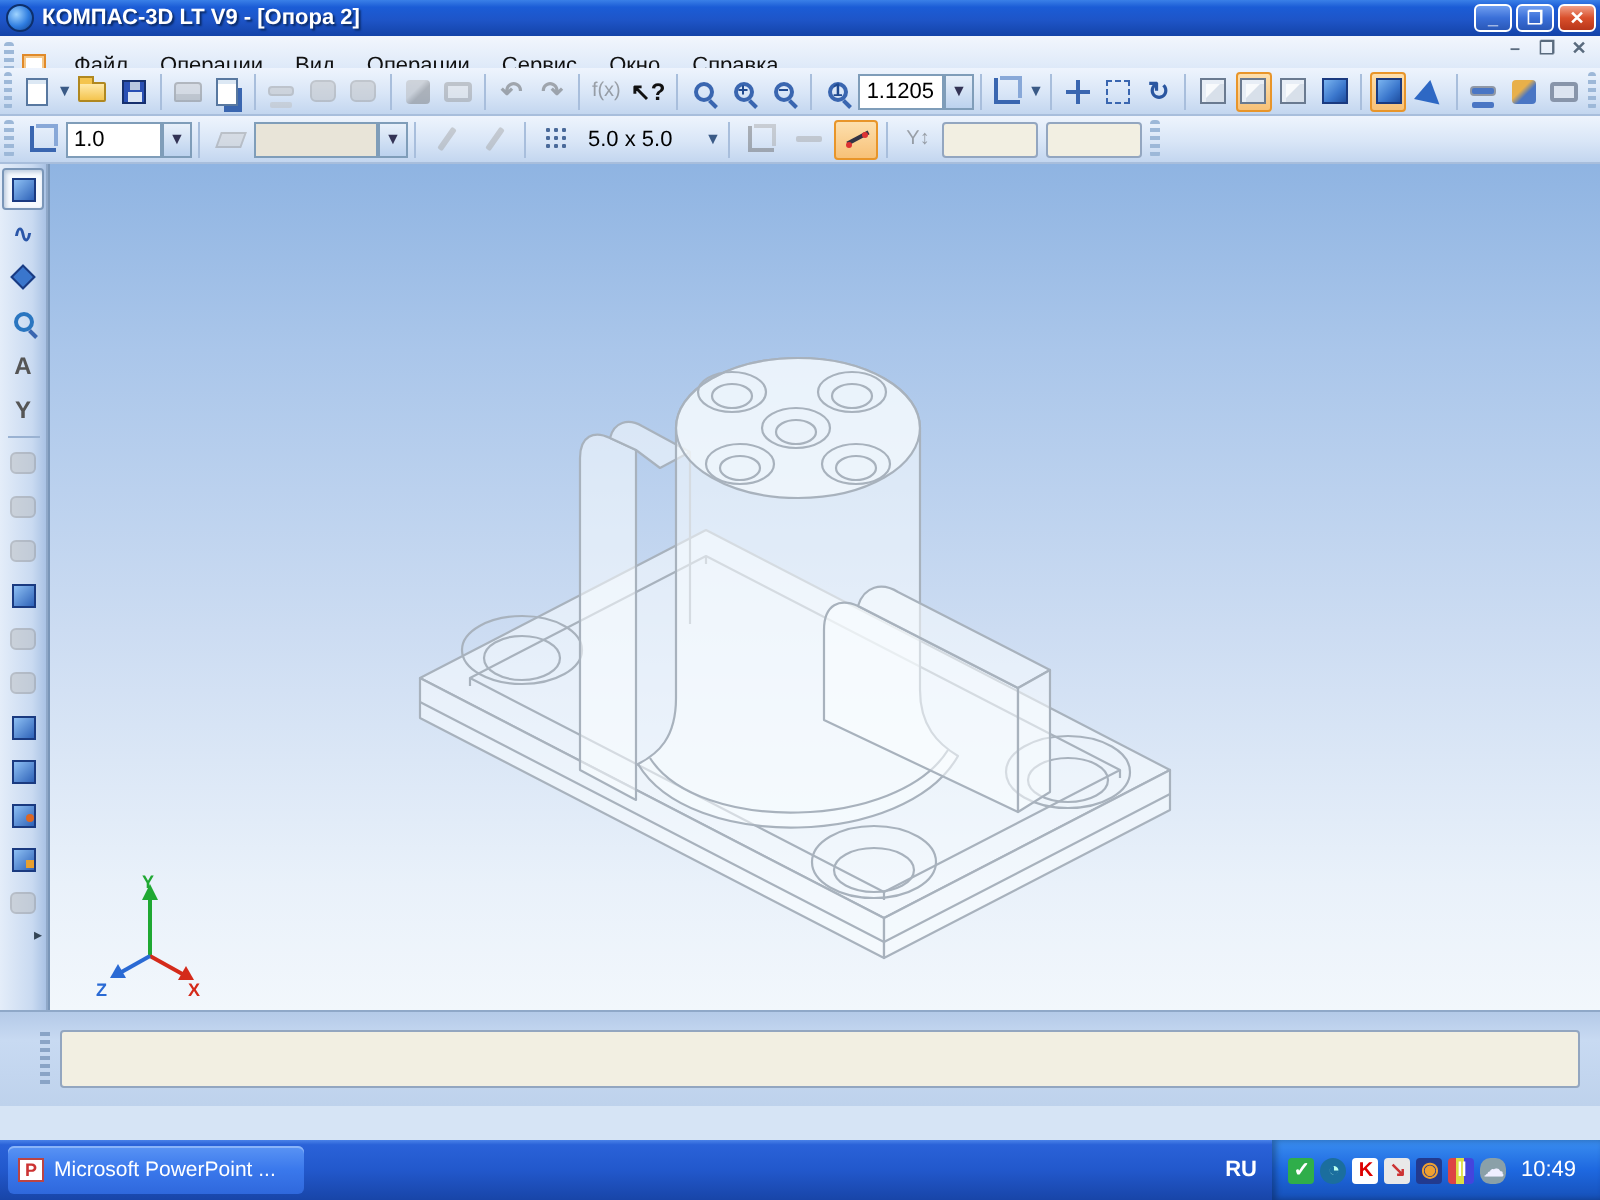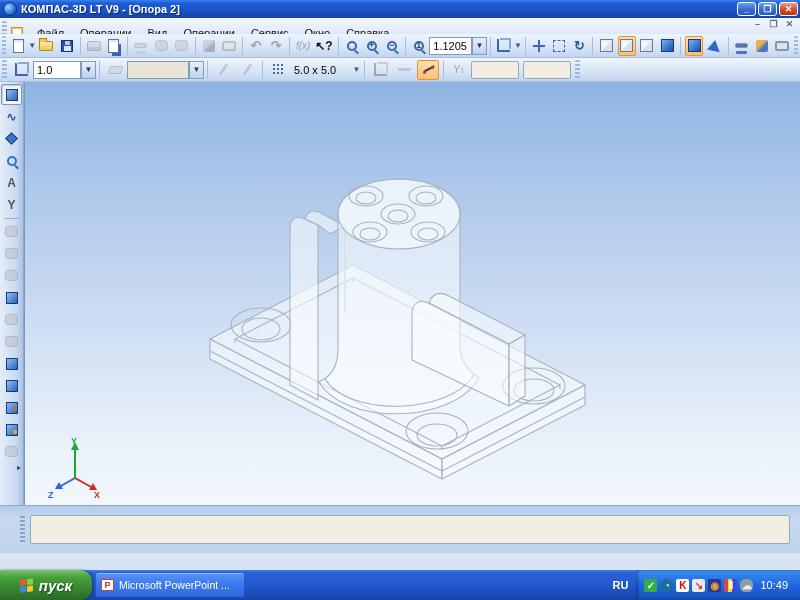--- a/index.html
+++ b/index.html
@@ -63,21 +63,21 @@
   .g-cube-blue { width:13px; height:13px; border:1px solid #1a3a80; background:linear-gradient(135deg,#7ab4f0 0%,#3a76cc 60%,#1e4ea0 100%); }
   .g-wedge { width:0; height:0; border-left:6px solid transparent; border-right:7px solid transparent; border-bottom:11px solid #2e68c4; transform:rotate(12deg); }
   .g-blob { width:13px; height:11px; background:#b8bec8; border:1px solid #9098a6; border-radius:3px; }
   .g-blob2 { width:13px; height:5px; background:#b8bec8; border:1px solid #9098a6; border-radius:2px; box-shadow:0 7px 0 -1px #b8bec8; }
   .g-eraser { width:13px; height:8px; background:#c8ccd4; border:1px solid #8890a0; transform:skewX(-20deg); }
   .g-grid { width:13px; height:13px; background:radial-gradient(#4a6a9a 1px, transparent 1.2px); background-size:4px 4px; }
   .g-snap { width:13px; height:13px; position:relative; }
   .g-snap:before { content:""; position:absolute; left:1px; top:5px; width:12px; height:2px; background:#334; transform:rotate(-28deg); }
   .g-snap:after { content:""; position:absolute; left:1px; top:8px; width:3px; height:3px; background:#d33; border-radius:50%; box-shadow:8px -5px 0 #d33; }
   .g-help { font-size:12px; font-weight:bold; color:#111; line-height:12px; }
-  .g-fx { font-size:10px; font-style:italic; color:#445;text-align:right; }
+  .g-fx { font-size:10px; color:#445;text-align:right; }
   .g-scalearrows { width:13px; height:13px; border-left:2px solid #3a66b0; border-bottom:2px solid #3a66b0; position:relative; }
   .g-scalearrows:after { content:""; position:absolute; left:1px; bottom:1px; width:9px; height:9px; border-top:2px solid #88a8d8; border-right:2px solid #88a8d8; }
   .g-pencil { width:3px; height:13px; background:#9aa2b2; transform:rotate(35deg); border-radius:1px; }
   .g-mon { width:14px; height:10px; background:#dce4f0; border:2px solid #8895aa; border-radius:2px; }
   .g-paint { width:12px; height:12px; background:linear-gradient(135deg,#e8b04a 40%,#4a76c4 60%); border-radius:2px; }
 
   .combo { height:18px; background:#fff; border:1px solid #7f9db9; display:flex; align-items:center; font-size:11px; color:#000; }
   .combo .val { flex:1; padding:0 3px; white-space:nowrap; }
   .combo .cdd { width:15px; height:100%; background:linear-gradient(180deg,#e8f0fa,#bcd2ee); border-left:1px solid #7f9db9; font-size:8px; color:#335; display:flex; align-items:center; justify-content:center; }
   .combo.dis { background:#e8e4d8; color:#888; }
@@ -470,29 +470,20 @@
     </svg>
   </div>
 
   <div class="prop-area">
     <div class="prop-grip"></div>
     <div class="prop-input beige-input"></div>
   </div>
 
 
   <div class="taskbar">
-    <div class="startbtn">
-      <span class="winflag">
-          <i class="wf1"></i>
-          <i class="wf2"></i>
-          <i class="wf3"></i>
-          <i class="wf4"></i>
-        </span>
-      <span>пуск</span>
-    </div>
     <div class="task">
       <span class="t-ico ti-ppt">P</span>
       <span>Microsoft PowerPoint ...</span>
     </div>
     <span class="lang">RU</span>
     <div class="tray">
       <span class="tray-ico" style="background:#2fae4a;color:#fff">✓</span>
       <span class="tray-ico" style="background:#1b6e9e;border-radius:50%;color:#bfe">◔</span>
       <span class="tray-ico" style="background:#fff;color:#d00">K</span>
       <span class="tray-ico" style="background:#e8e8e8;color:#c33">↘</span>

